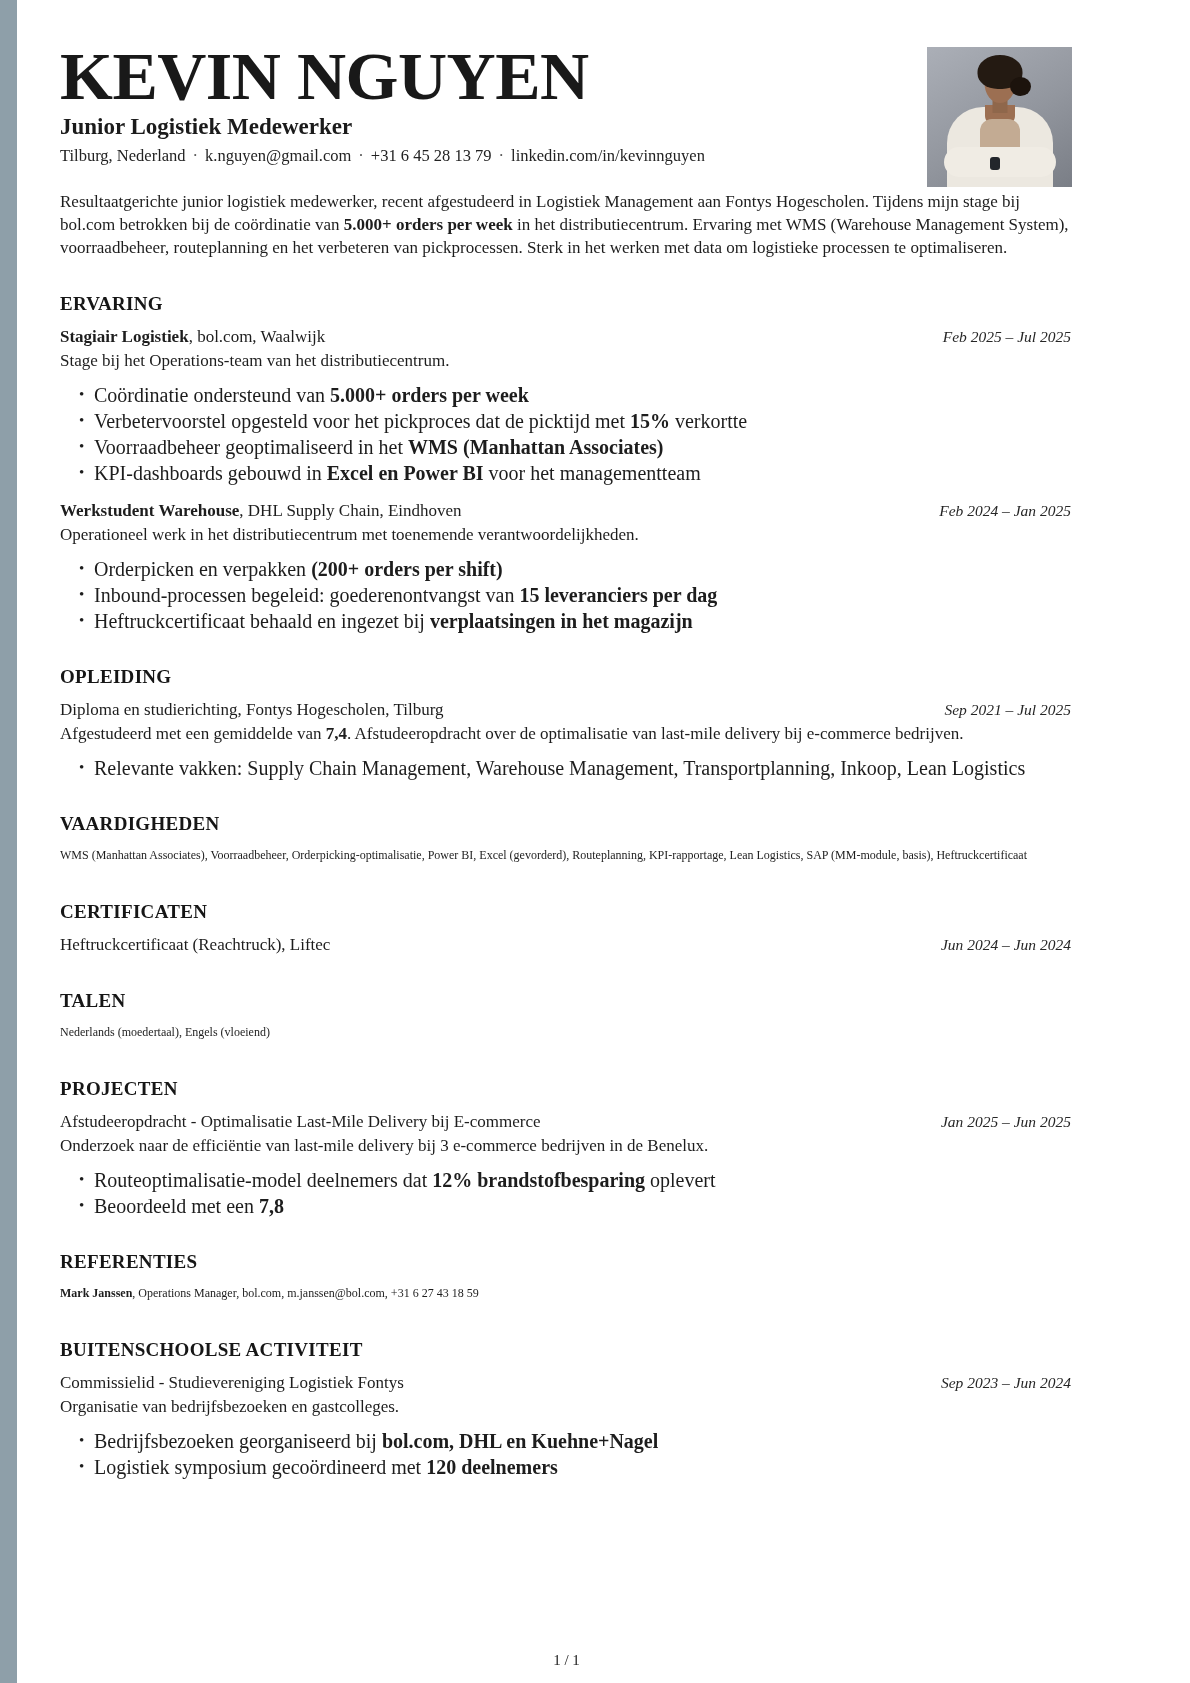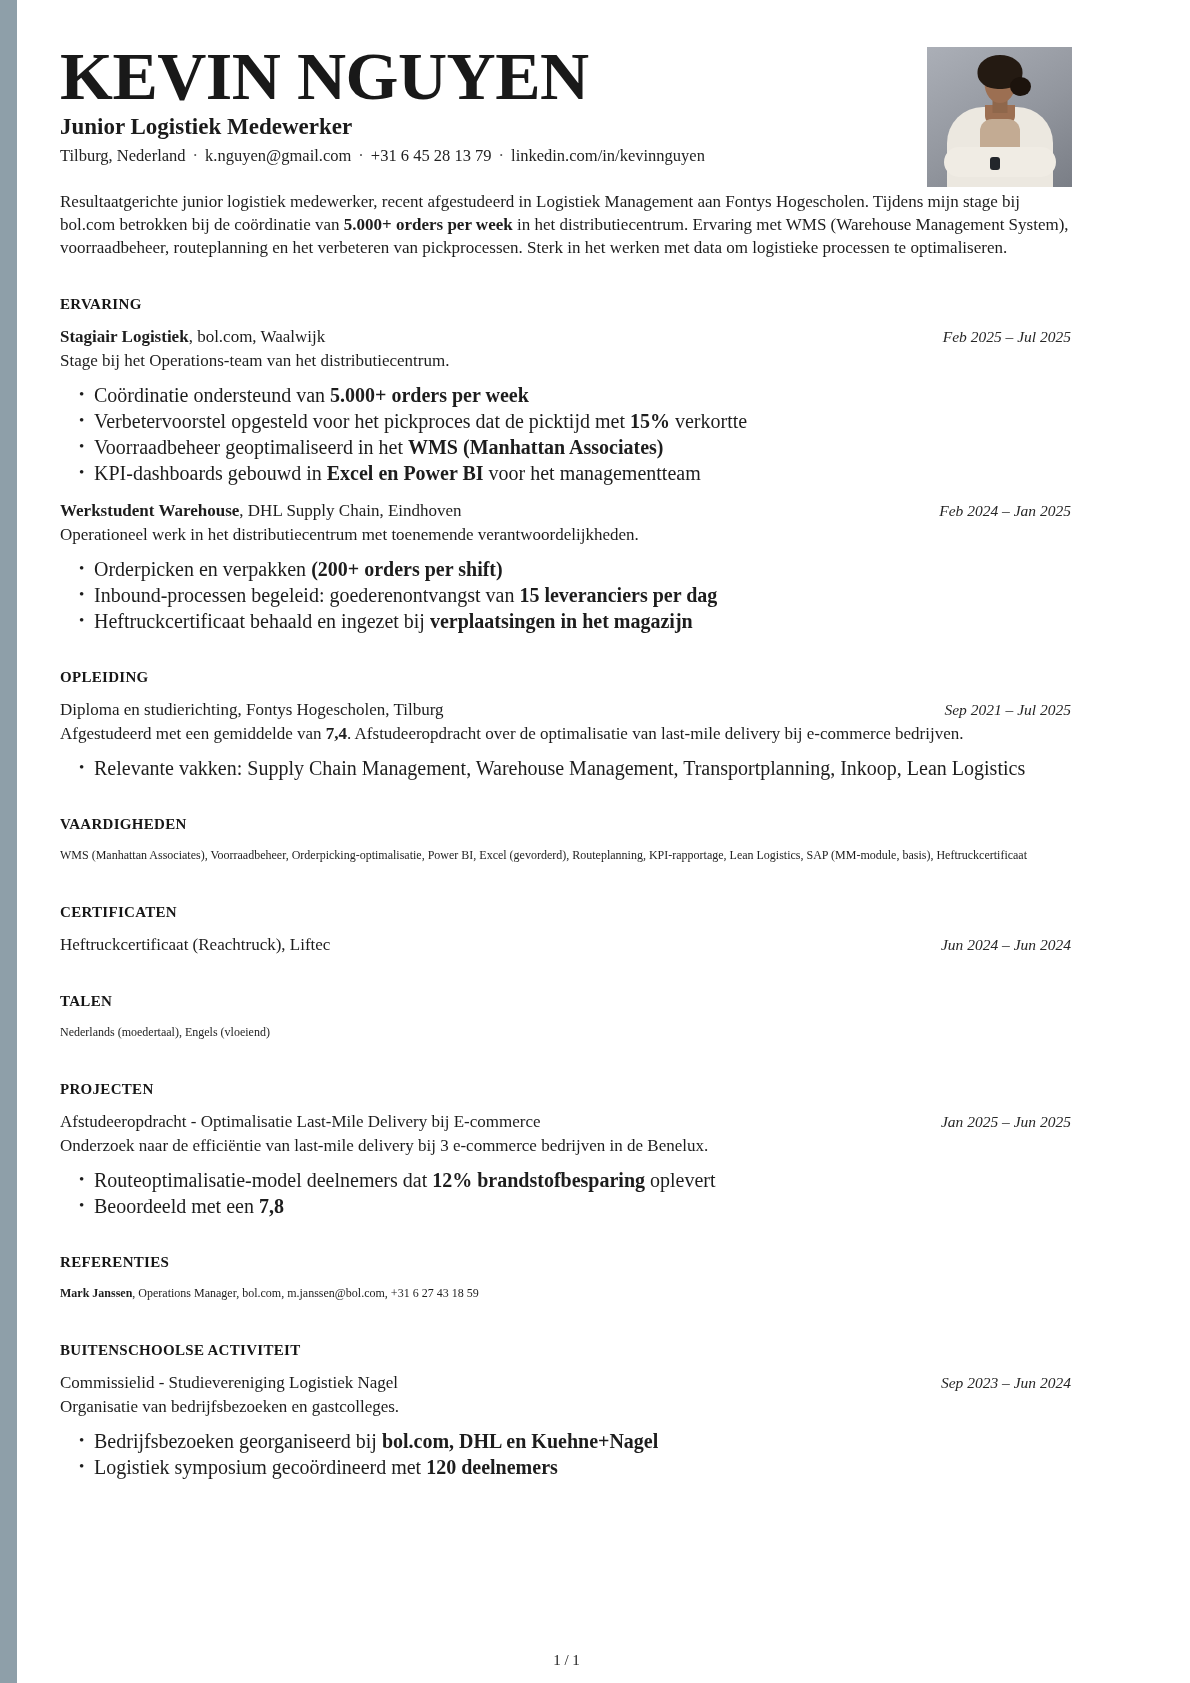--- a/index.html
+++ b/index.html
@@ -48,21 +48,21 @@
   .p-face{left:50%;top:16px;transform:translateX(-50%);width:31px;height:40px;background:#9c6f52;border-radius:48% 48% 50% 50%;}
   .p-hair{left:50%;top:8px;transform:translateX(-50%);width:45px;height:34px;background:#241a12;border-radius:50% 50% 45% 45%;}
   .p-bun{left:calc(50% + 10px);top:30px;width:21px;height:19px;background:#1c130c;border-radius:50%;}
   
   .summary{
     margin-top:24px;font-size:17px;line-height:23px;max-width:1085px;
   }
   
   .section{margin-top:33px;}
   .section-heading{
-    font-size:15px;font-weight:bold;letter-spacing:0.3px;color:#161616;line-height:24px;
+    font-size:19px;font-weight:bold;letter-spacing:0.3px;color:#161616;line-height:24px;
   }
   .entry{margin-top:9px;}
   .entry + .entry{margin-top:15px;font-family:Liberation Serif, serif;}
   .entry-head{
     display:flex;justify-content:space-between;align-items:baseline;
     font-size:17px;line-height:23px;gap:20px;
   }
   .entry-title{flex:1 1 auto;}
   .entry-date{
     flex:0 0 auto;font-style:italic;font-size:15.5px;color:#262626;
@@ -195,21 +195,21 @@
 
   <div class="section">
     <div class="section-heading">REFERENTIES</div>
     <div class="section-text"><b>Mark Janssen</b><span>, Operations Manager, bol.com, m.janssen@bol.com, +31 6 27 43 18 59</span></div>
   </div>
 
   <div class="section">
     <div class="section-heading">BUITENSCHOOLSE ACTIVITEIT</div>
     <div class="entry">
       <div class="entry-head">
-        <div class="entry-title"><span>Commissielid - Studievereniging Logistiek Nagel</span></div>
+        <div class="entry-title"><span>Commissielid - Studievereniging Logistiek Fontys</span></div>
         <div class="entry-date">Sep 2023 – Jun 2024</div>
       </div>
       <div class="entry-desc"><span>Organisatie van bedrijfsbezoeken en gastcolleges.</span></div>
       <ul class="bullets">
         <li><span>Bedrijfsbezoeken georganiseerd bij </span><b>bol.com, DHL en Kuehne+Nagel</b></li>
         <li><span>Logistiek symposium gecoördineerd met </span><b>120 deelnemers</b></li>
       </ul>
     </div>
   </div>
 

